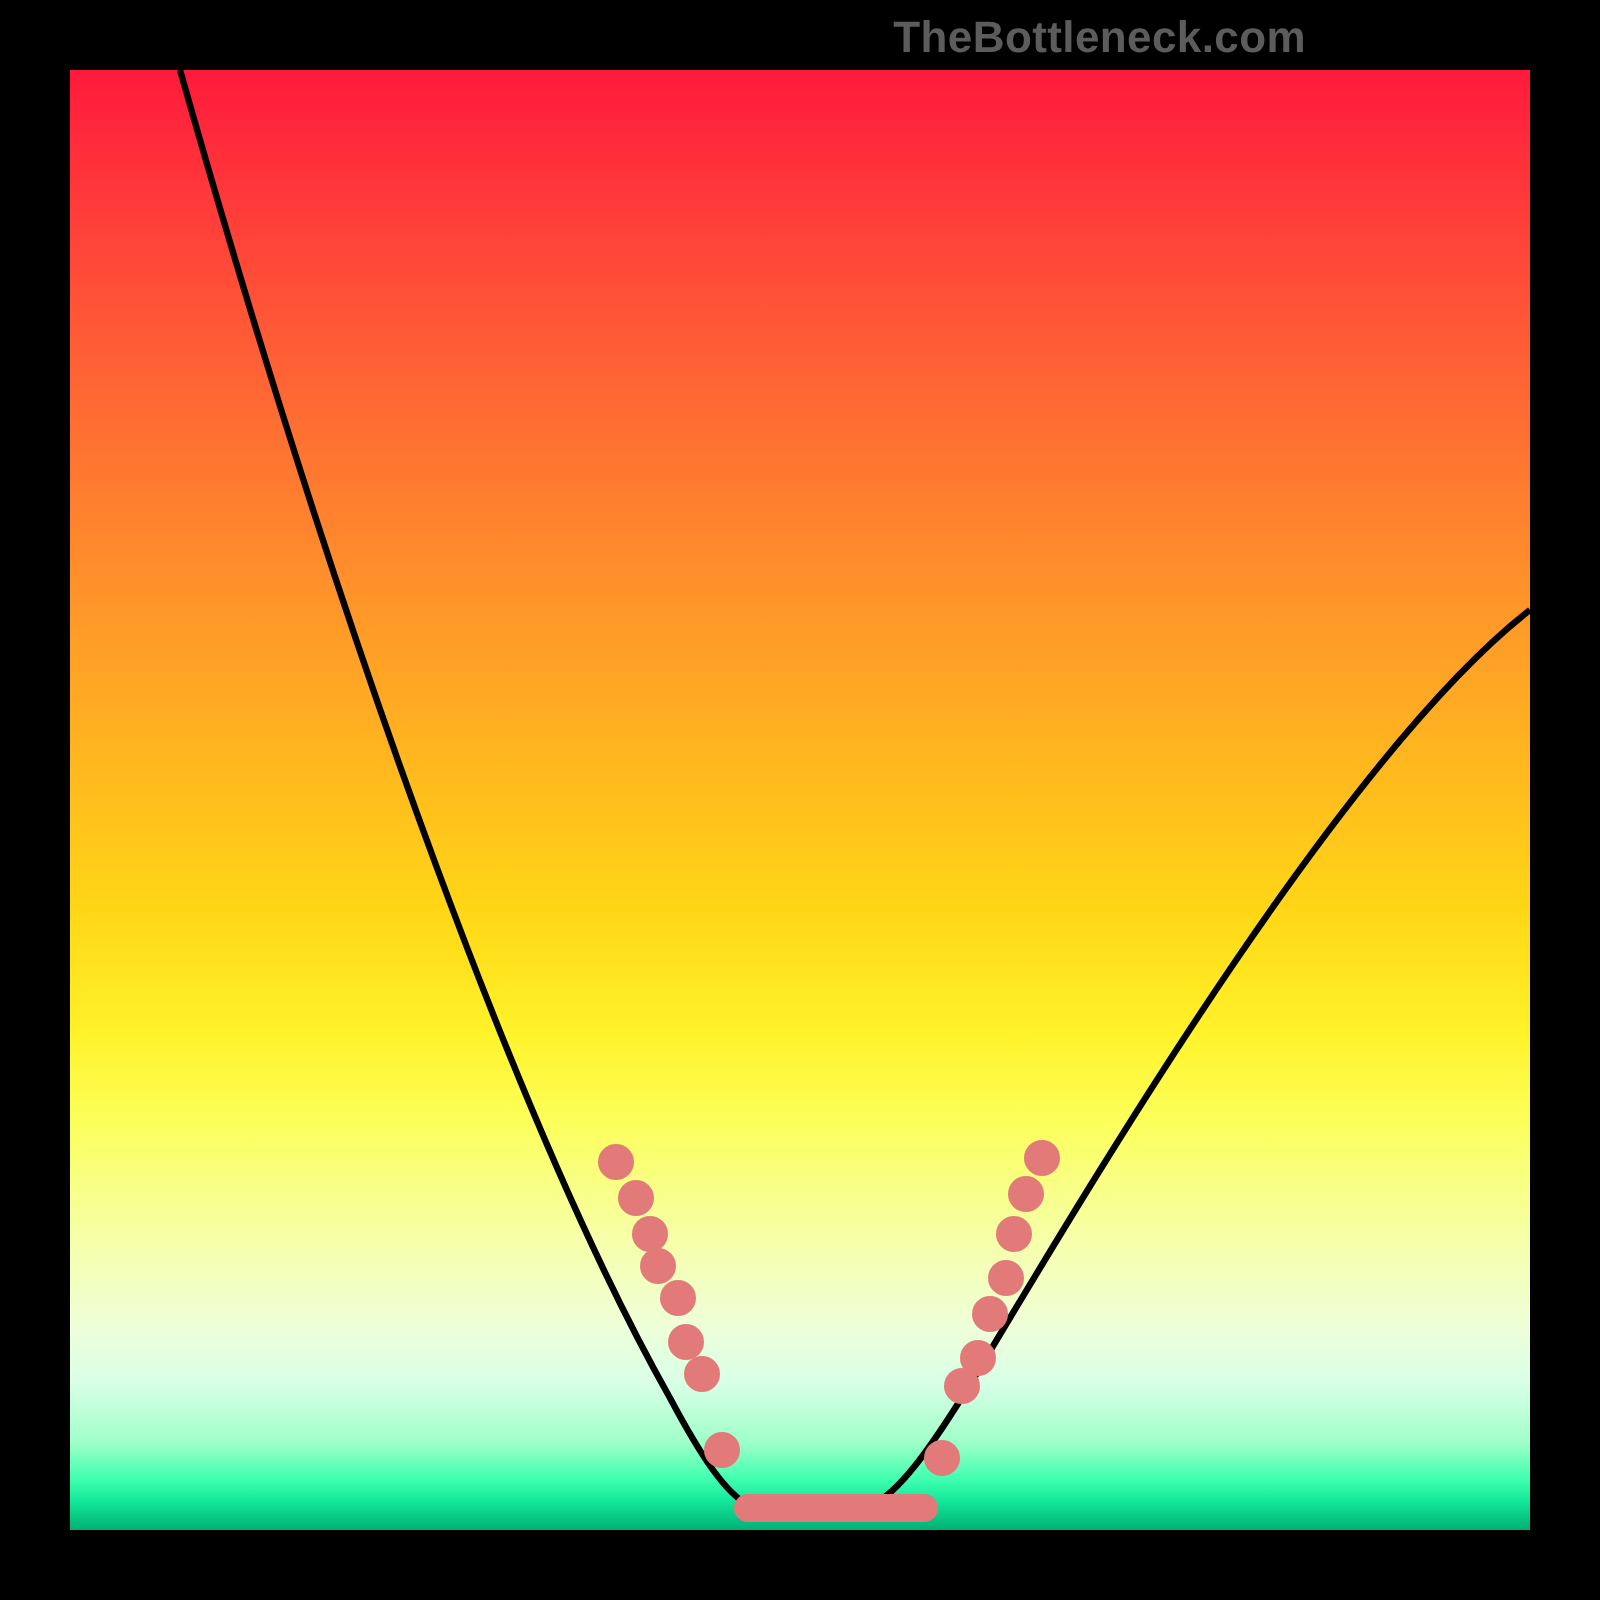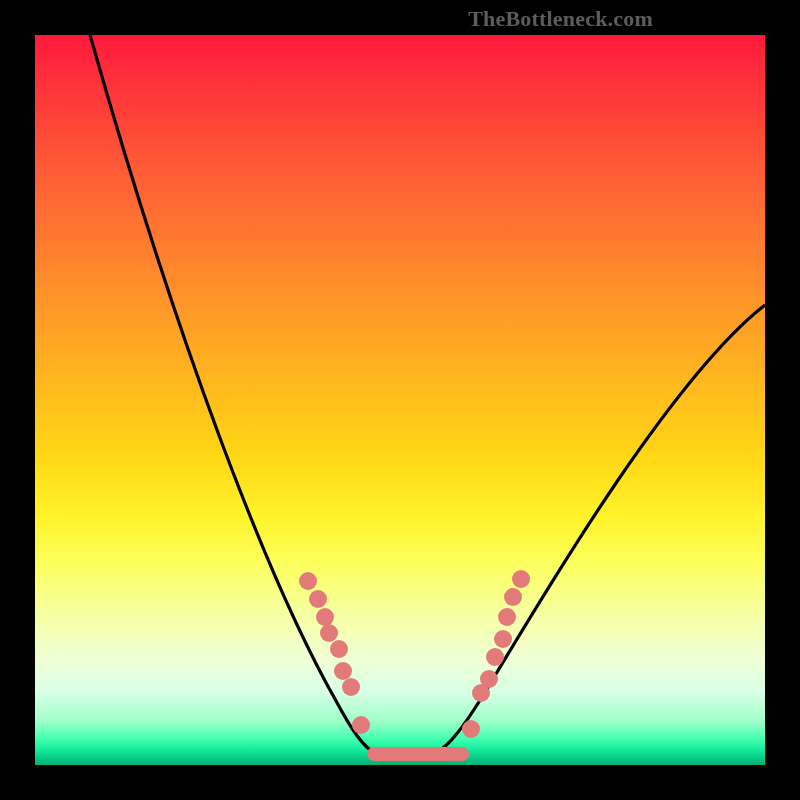--- a/index.html
+++ b/index.html
@@ -8,21 +8,20 @@
     width: 800px;
     height: 800px;
     background: #000;
     font-family: Arial, Helvetica, sans-serif;
   }
   .outer {
     position: relative;
     width: 667px;
     height: 800px;
     background: #000;
-    font-family: Liberation Serif, serif;
   }
   .watermark {
     position: absolute;
     top: 6px;
     right: 14px;
     color: #5c5c5c;
     font-size: 22px;
     font-weight: 600;
     letter-spacing: 0.2px;
     z-index: 5;

